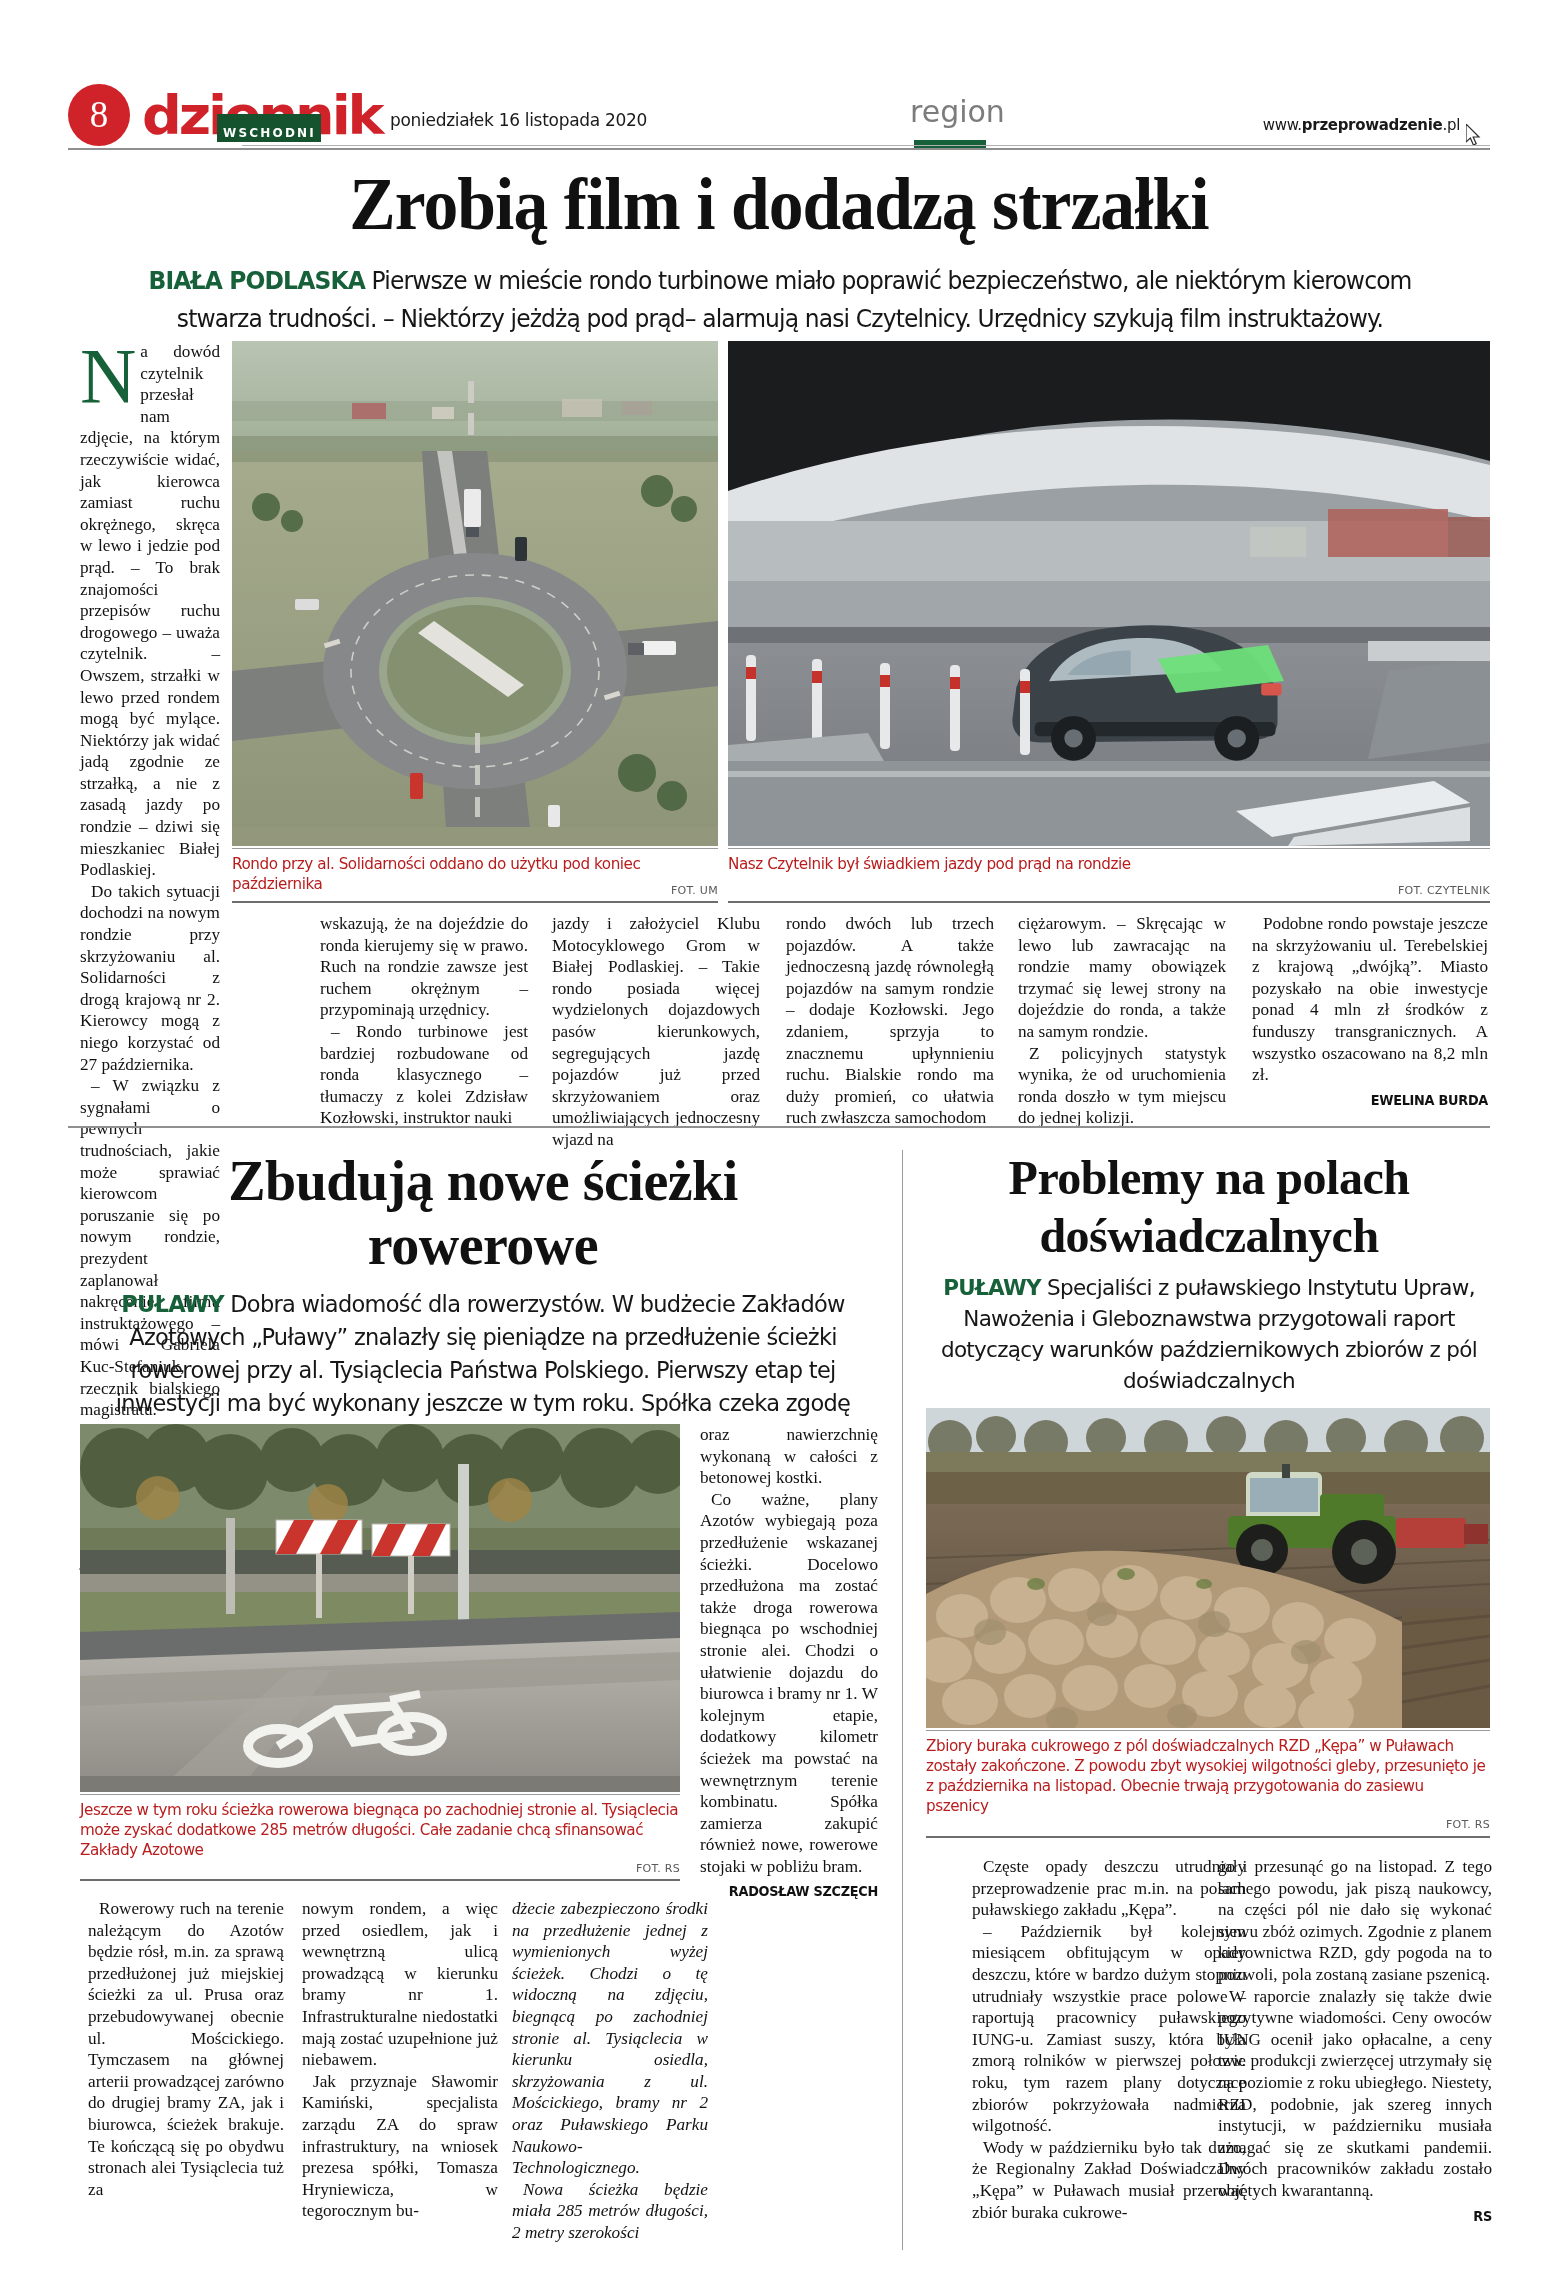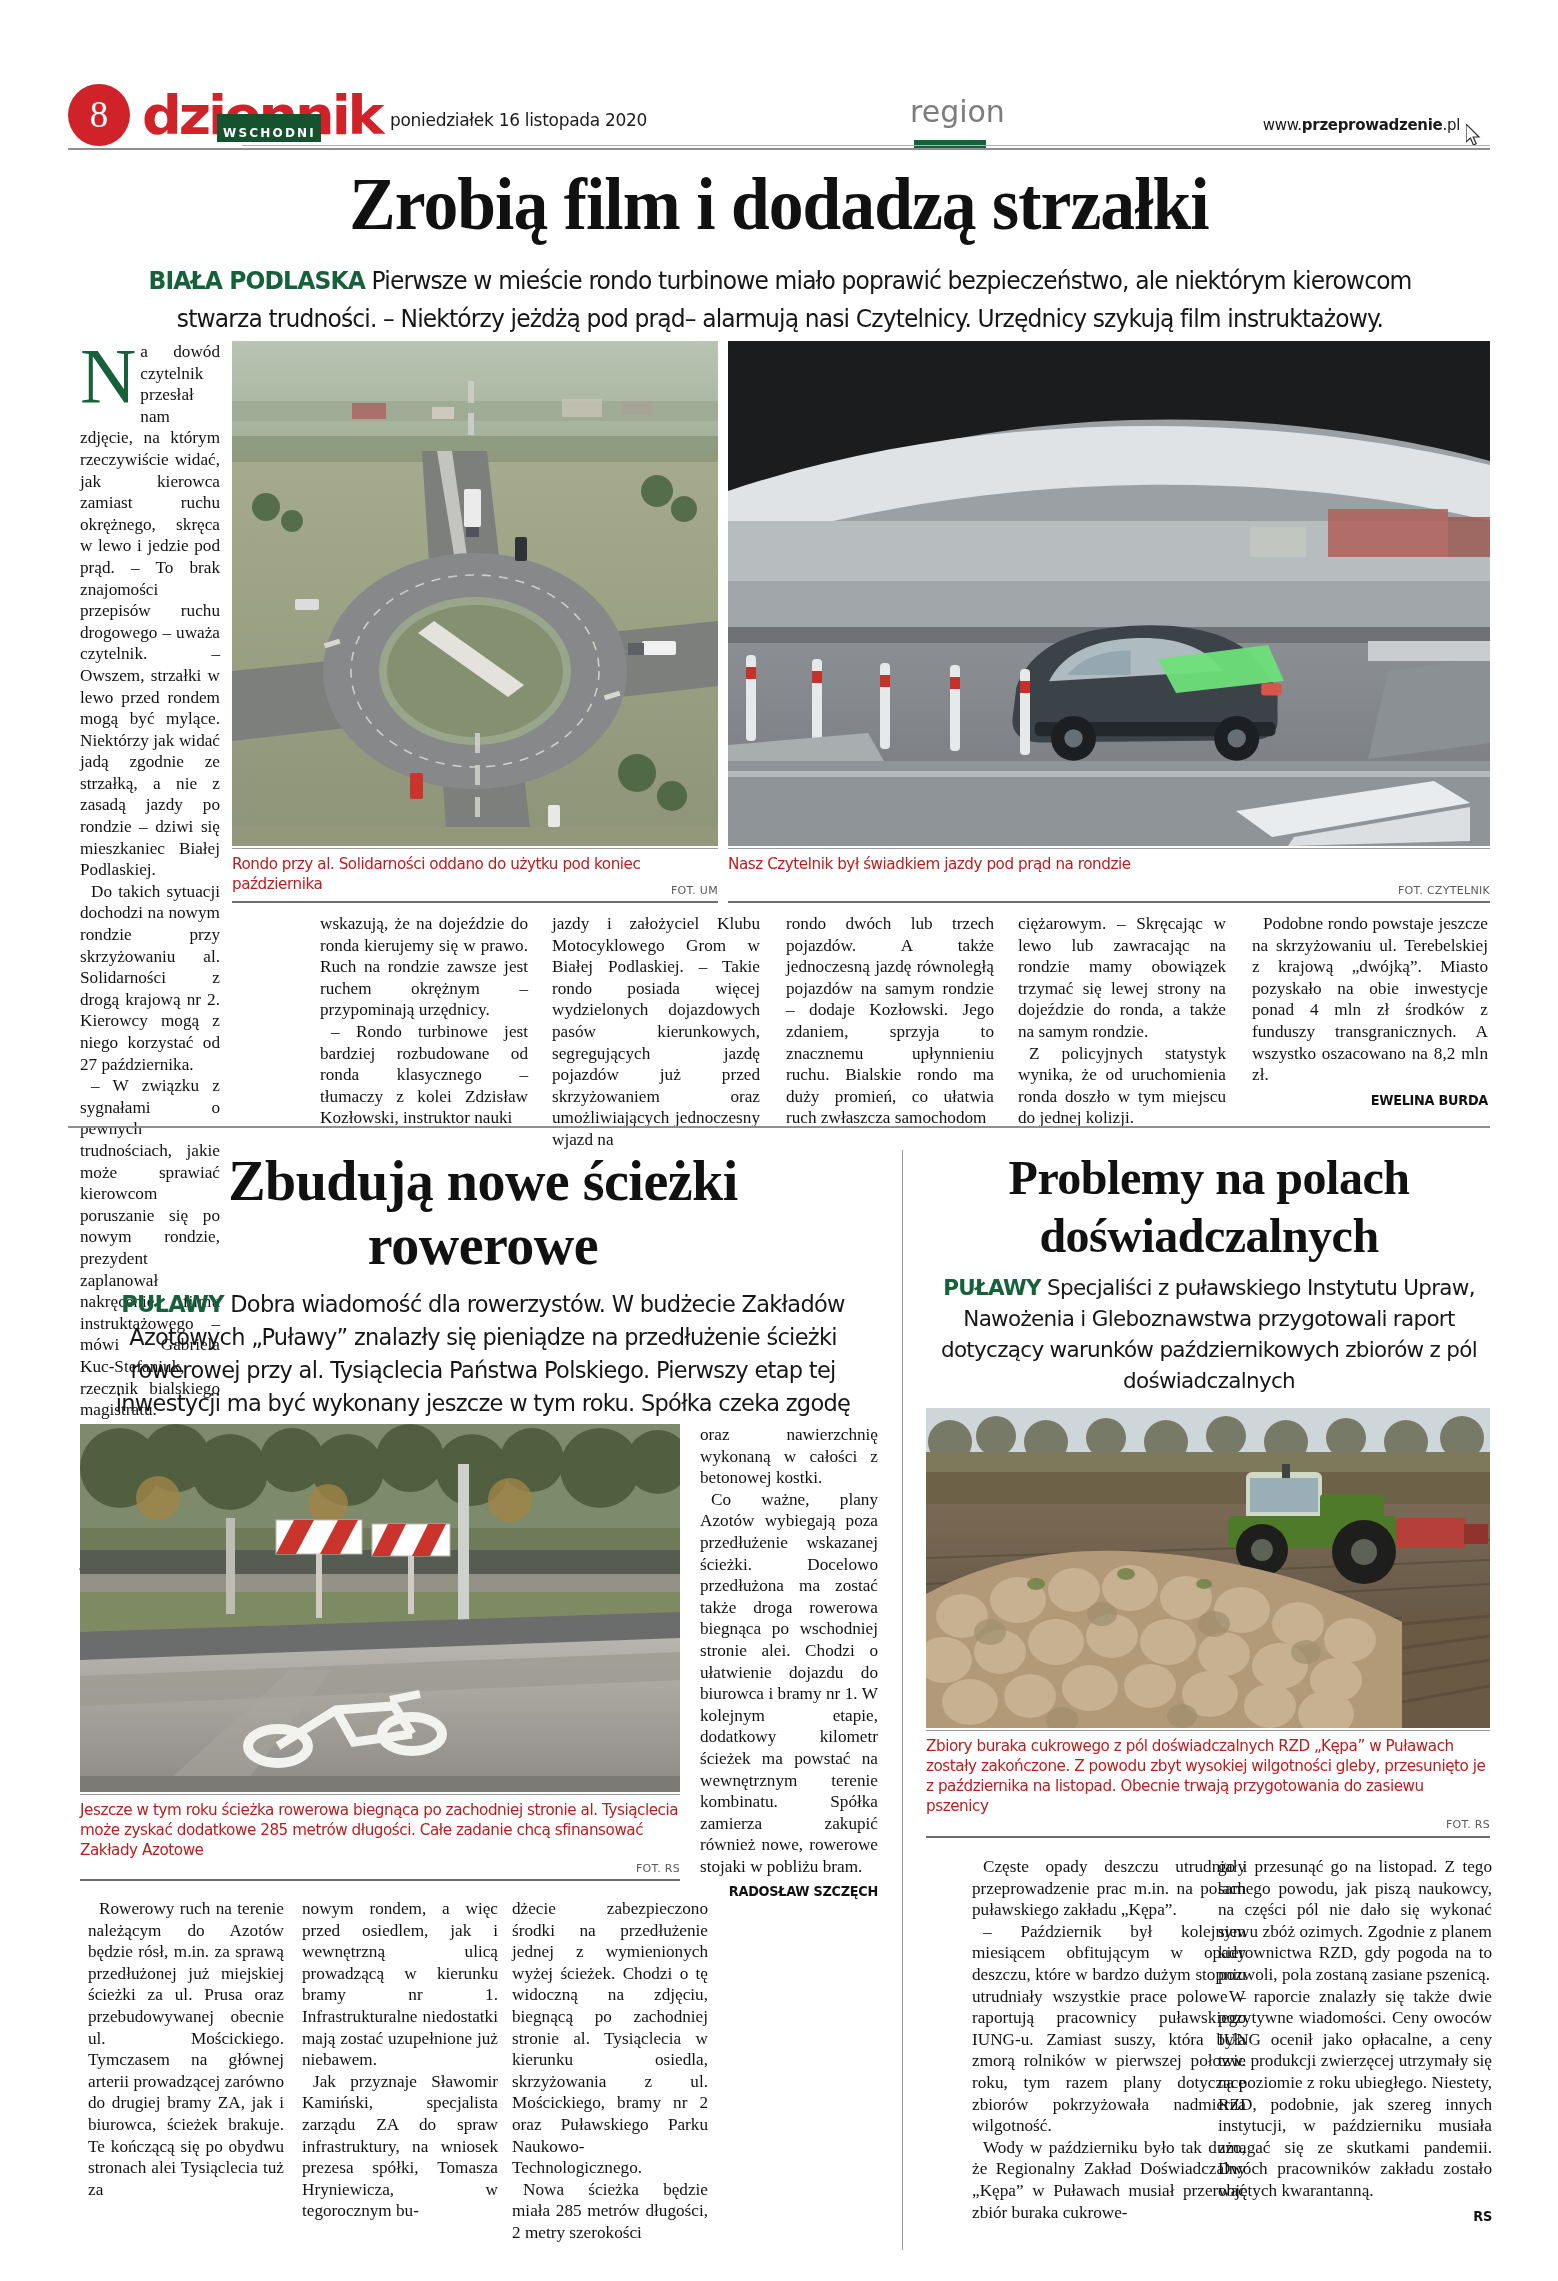--- a/index.html
+++ b/index.html
@@ -499,21 +499,21 @@
     <span class="byline">RADOSŁAW SZCZĘCH</span>
   </div>
 
   <div class="bodycol" style="left:88px; top:1898px; width:196px;">
     <p style="text-indent:11px;">Rowerowy ruch na terenie należącym do Azotów będzie rósł, m.in. za sprawą przedłużonej już miejskiej ścieżki za ul. Prusa oraz przebudowywanej obecnie ul. Mościckiego. Tymczasem na głównej arterii prowadzącej zarówno do drugiej bramy ZA, jak i biurowca, ścieżek brakuje. Te kończącą się po obydwu stronach alei Tysiąclecia tuż za</p>
   </div>
   <div class="bodycol" style="left:302px; top:1898px; width:196px;">
     <p>nowym rondem, a więc przed osiedlem, jak i wewnętrzną ulicą prowadzącą w kierunku bramy nr 1. Infrastrukturalne niedostatki mają zostać uzupełnione już niebawem.</p>
     <p>Jak przyznaje Sławomir Kamiński, specjalista zarządu ZA do spraw infrastruktury, na wniosek prezesa spółki, Tomasza Hryniewicza, w tegorocznym bu-</p>
   </div>
-  <div class="bodycol" style="left:512px; top:1898px; width:196px;">
+  <div class="bodycol" style="left:512px; top:1898px; width:196px;font-style:italic;">
     <p>dżecie zabezpieczono środki na przedłużenie jednej z wymienionych wyżej ścieżek. Chodzi o tę widoczną na zdjęciu, biegnącą po zachodniej stronie al. Tysiąclecia w kierunku osiedla, skrzyżowania z ul. Mościckiego, bramy nr 2 oraz Puławskiego Parku Naukowo-Technologicznego.</p>
     <p>Nowa ścieżka będzie miała 285 metrów długości, 2 metry szerokości</p>
   </div>
 
   <div class="sub-headline" style="left:926px; top:1148px; width:566px; font-size:48px; line-height:60px;">Problemy na polach</div>
   <div class="sub-headline" style="left:926px; top:1206px; width:566px; font-size:48px; line-height:60px;">doświadczalnych</div>
   <div class="sub-lead" style="left:926px; top:1272px; width:566px; font-size:21.5px; line-height:31px;">
     <span class="place">PUŁAWY</span><span> Specjaliści z puławskiego Instytutu Upraw, Nawożenia i Gleboznawstwa przygotowali raport dotyczący warunków październikowych zbiorów z pól doświadczalnych</span>
   </div>
 

